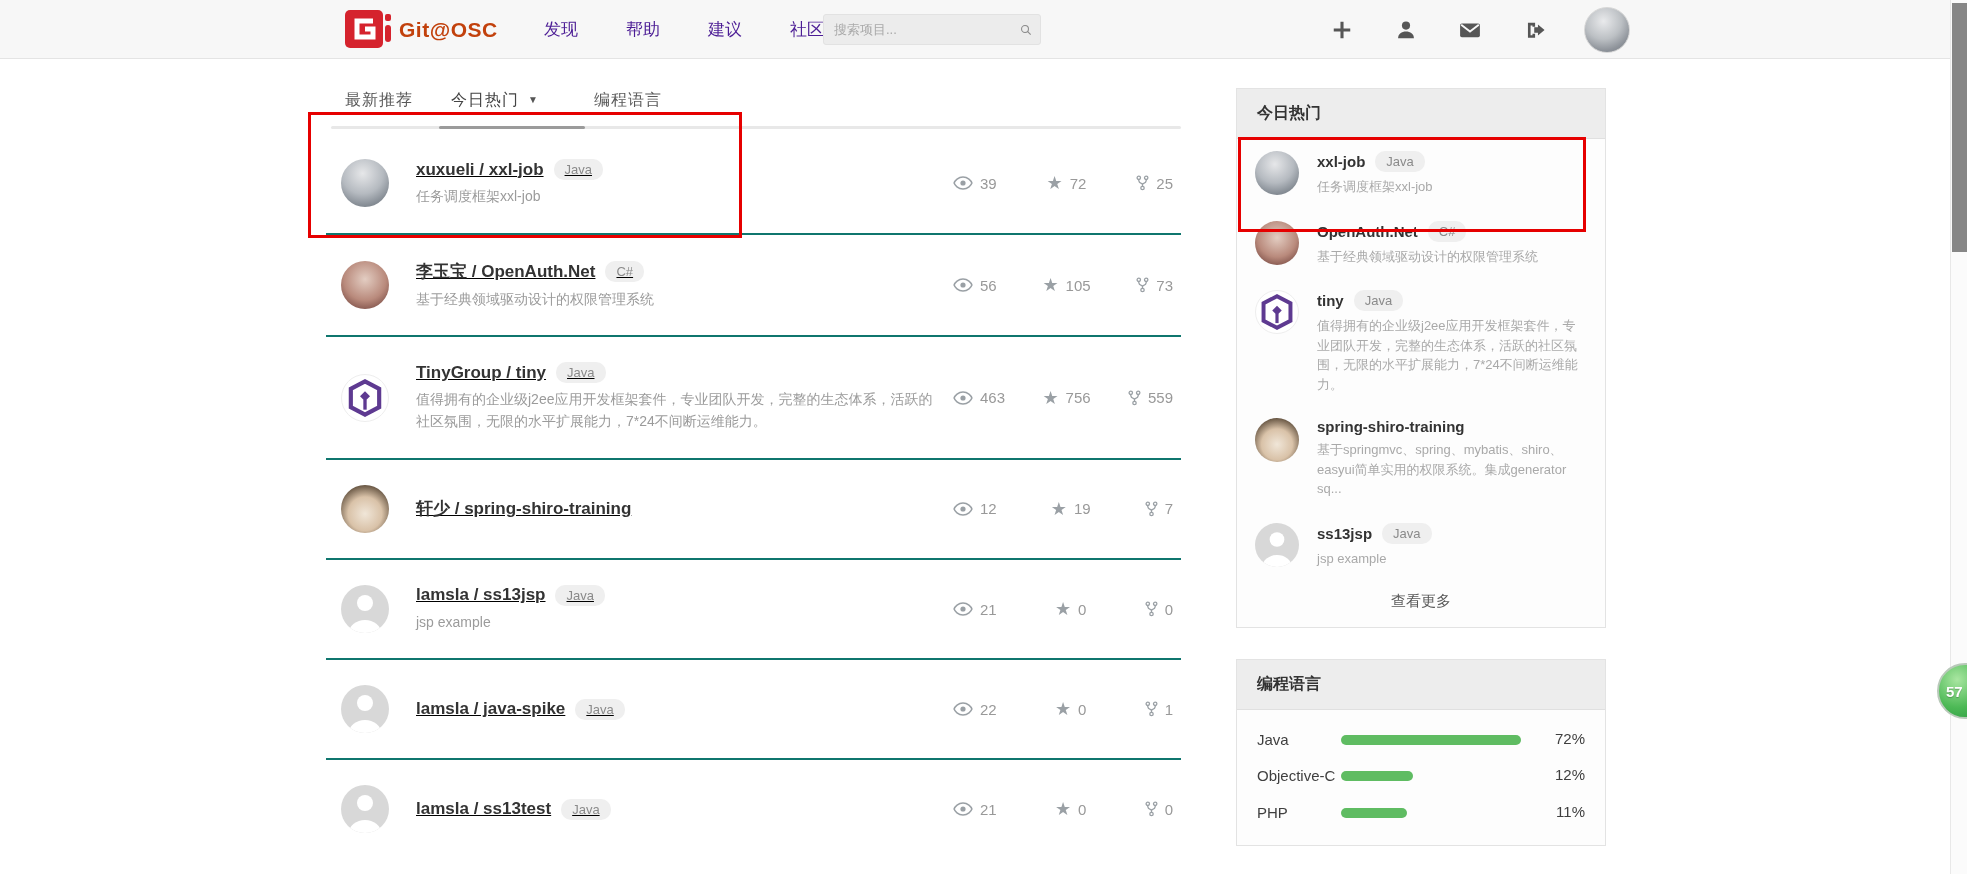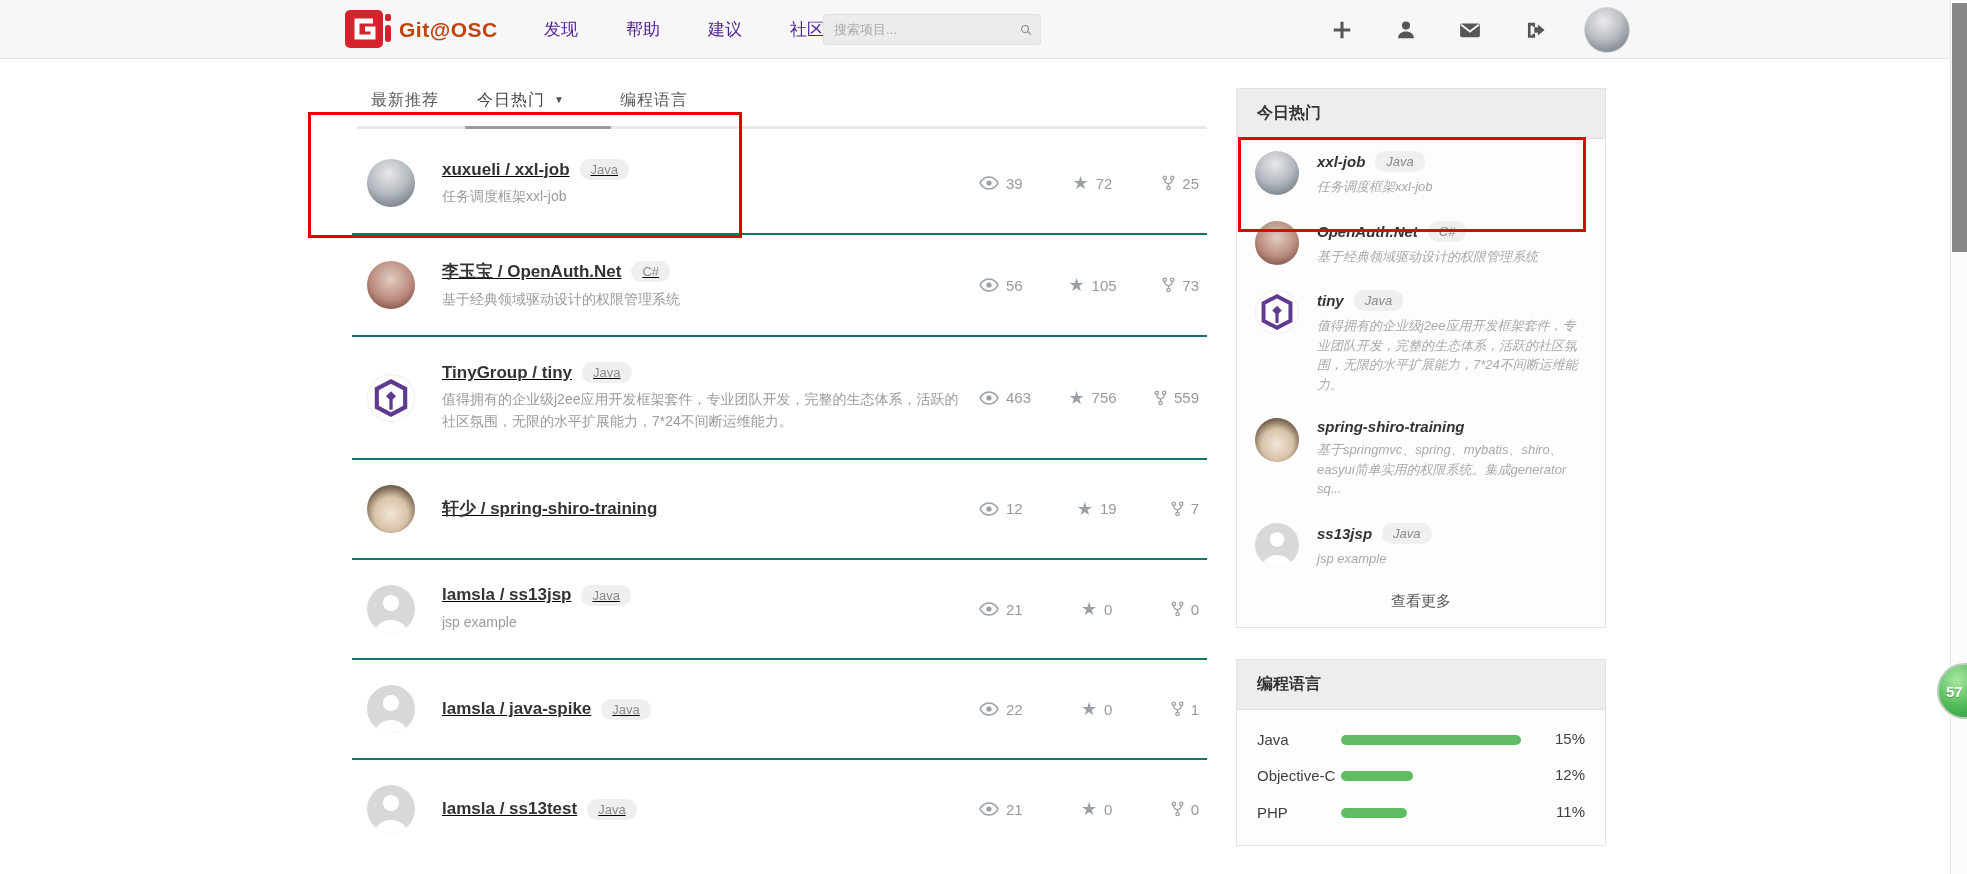--- a/index.html
+++ b/index.html
@@ -21,21 +21,21 @@
     font-size:13px; color:#555; font-family:inherit; }
   .search-input::placeholder { color:#a9a9a9; }
   .search-mag { width:18px; height:18px; margin-right:8px; }
   .header-icons { position:absolute; left:1310px; top:0; height:59px; display:flex; align-items:center; }
   .hicon { width:22px; height:22px; margin:0 21px; cursor:pointer; }
   .header-avatar { width:46px; height:46px; border-radius:50%; margin-left:18px; cursor:pointer;
     background:radial-gradient(circle at 42% 30%, #e9eaec, #bcc0c4 45%, #8f949b 72%, #6f757d);
     border:1px solid #d7d7d7; }
 
   
-  .main { position:absolute; left:352px; top:59px; width:855px; height:815px; }
+  .main { position:absolute; left:326px; top:59px; width:855px; height:815px; }
   .tabs { position:relative; height:75px; }
   .tab { position:absolute; top:31px; font-size:16px; color:#5a5a5a; letter-spacing:1px; cursor:pointer; }
   .tab.active { color:#444; }
   .tab-caret { font-size:10px; color:#555; margin-left:9px; vertical-align:2px; }
   .tab-underline { position:absolute; top:67px; left:5px; width:850px; height:3px;
     background:#e8e8e8; border-radius:2px; }
   .tab-underline-active { position:absolute; top:67px; left:113px; width:146px; height:3px;
     background:#9b9b9b; border-radius:2px; z-index:2; }
 
   .repo-list { position:relative; }
@@ -60,21 +60,21 @@
   .repo-stats { display:flex; align-items:center; flex:0 0 228px; justify-content:space-between; padding-right:8px; }
   .stat { display:flex; align-items:center; color:#999; font-size:15px; }
   .stat svg { margin-right:7px; }
   .stat .star-glyph { font-size:18px; color:#9aa0a5; margin-right:7px; line-height:1; }
 
   
   .sidebar { position:absolute; left:1236px; top:88px; width:370px; }
   .panel { border:1px solid #e3e3e3; background:#fdfdfd; }
   .panel-header { background:#ededed; border-bottom:1px solid #e0e0e0; padding:14px 20px;
     font-size:16px; font-weight:bold; color:#333; }
-  .hot-item { padding:12px 18px; display:flex;font-style:italic; }
+  .hot-item { padding:12px 18px; display:flex; }
   .hot-avatar { width:44px; height:44px; border-radius:50%; flex:0 0 44px; overflow:hidden; }
   .hot-avatar.avatar-tiny svg { width:38px; height:38px; }
   .hot-avatar.avatar-default svg { width:44px; height:44px; }
   .hot-content { margin-left:18px; flex:1; min-width:0; }
   .hot-title-line { display:flex; align-items:center; }
   .hot-title { font-size:15px; font-weight:bold; color:#333; }
   .hot-desc { font-size:13px; color:#a9a9a9; line-height:1.5; margin-top:5px; }
   .hot-desc:empty { display:none; }
   .more-link { text-align:center; padding:12px 0 16px; font-size:15px; color:#595959; cursor:pointer; }
   .lang-panel { margin-top:31px; }
@@ -489,21 +489,21 @@
     </div>
 
     <div class="panel lang-panel">
       <div class="panel-header">编程语言</div>
       <div class="lang-body">
         <div class="lang-row">
           <span class="lang-name">Java</span>
           <span class="lang-bar-wrap">
               <span class="lang-bar" style="display: block; width: 180px;"></span>
             </span>
-          <span class="lang-pct">15%</span>
+          <span class="lang-pct">72%</span>
         </div>
         <div class="lang-row">
           <span class="lang-name">Objective-C</span>
           <span class="lang-bar-wrap">
               <span class="lang-bar" style="display: block; width: 72px;"></span>
             </span>
           <span class="lang-pct">12%</span>
         </div>
         <div class="lang-row">
           <span class="lang-name">PHP</span>

